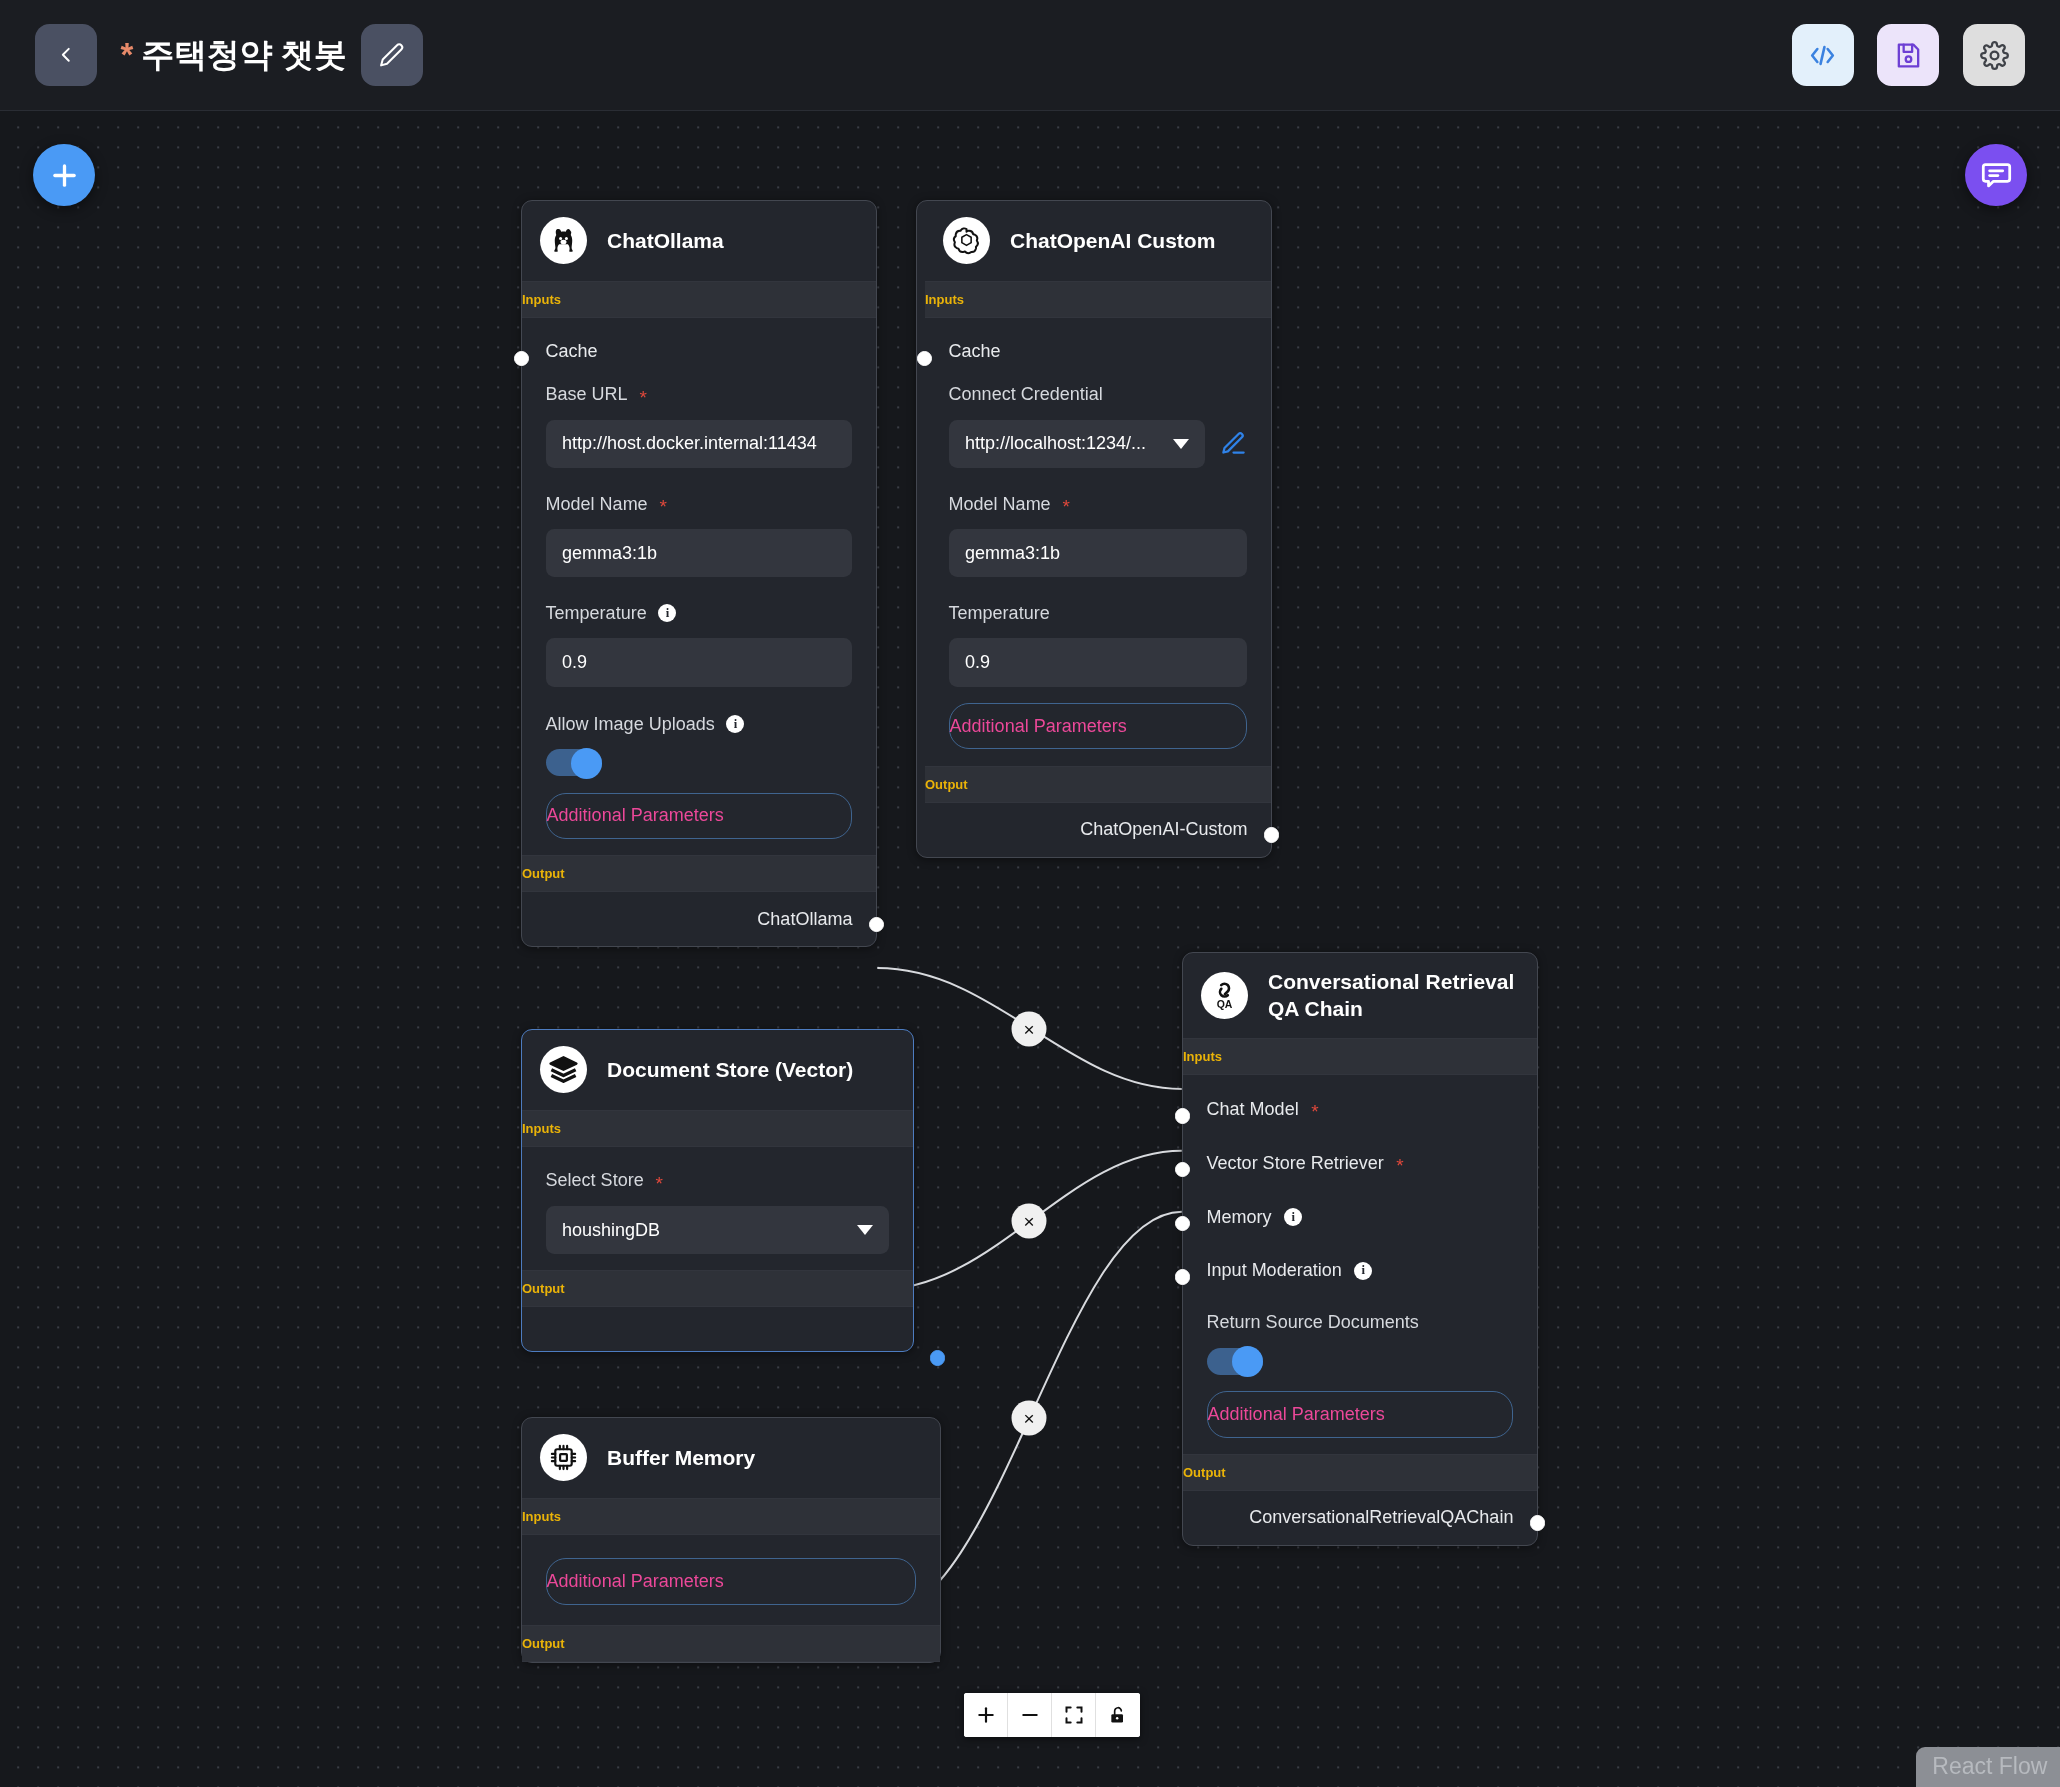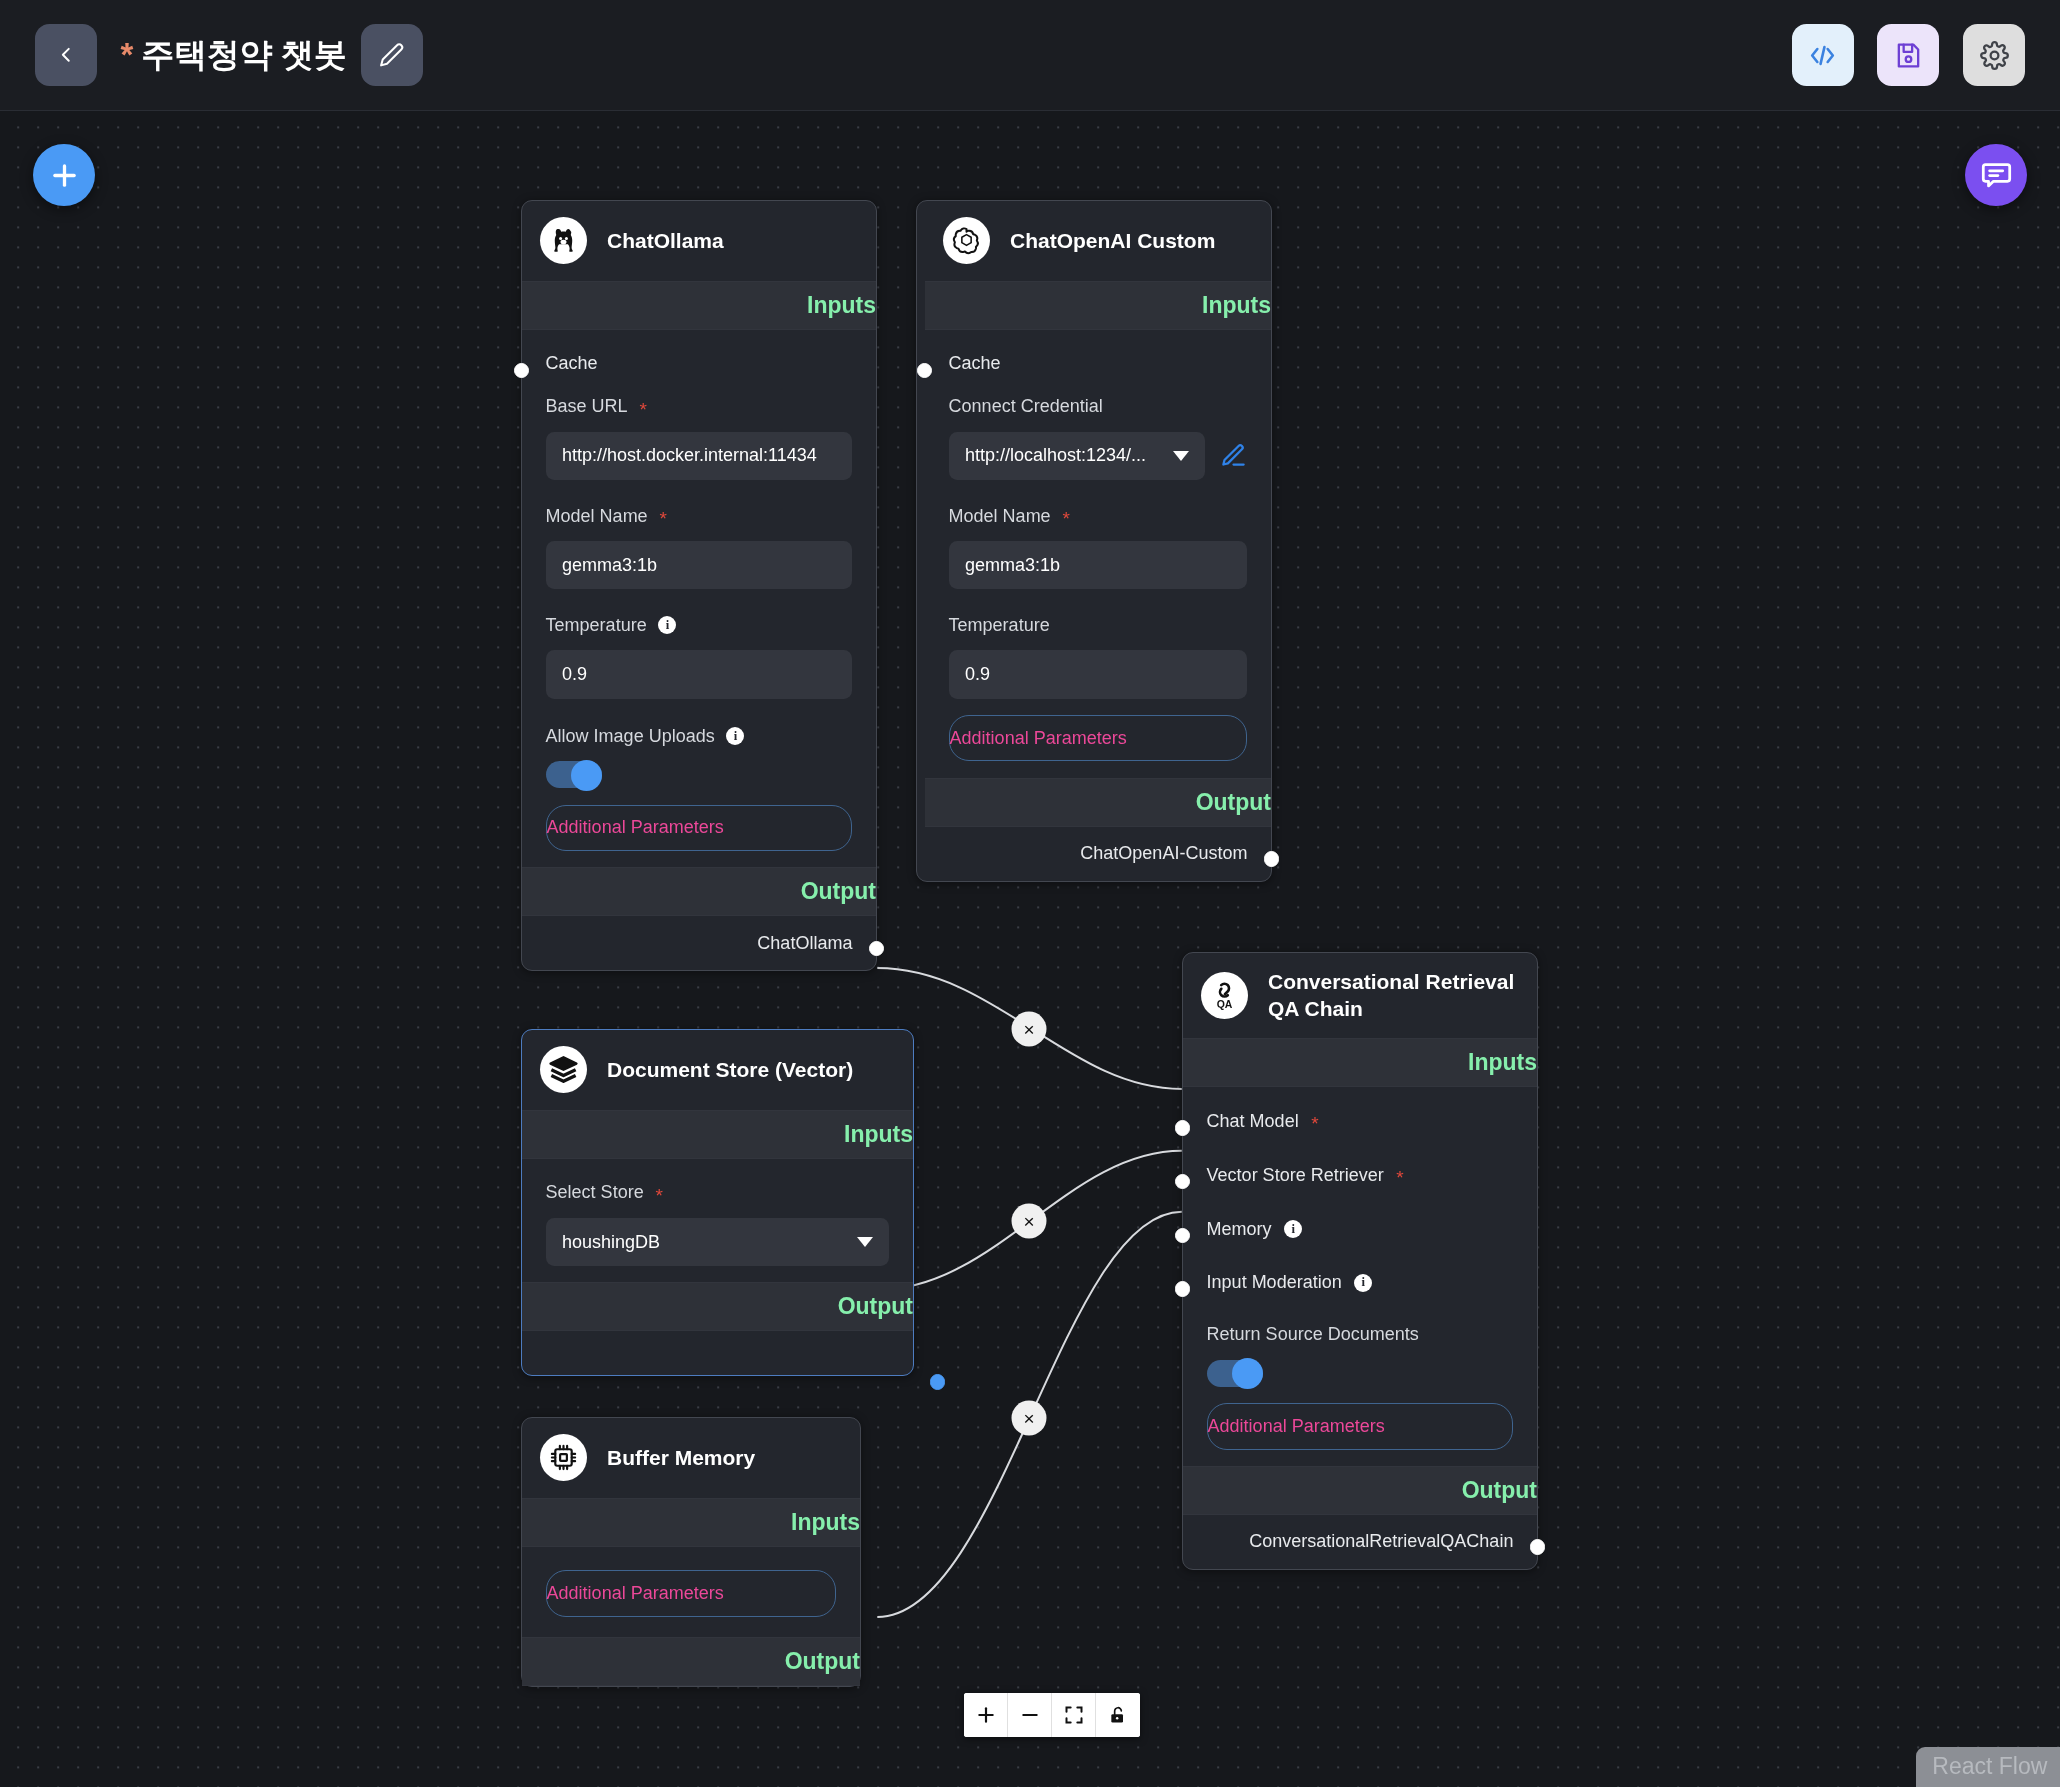--- a/index.html
+++ b/index.html
@@ -73,22 +73,22 @@
     display: flex; align-items: center; gap: 20px;
     padding: 16.4px 20px 16.4px 18px;
   }
   .node-icon {
     width: 47px; height: 47px; border-radius: 50%;
     background: #ffffff; flex: 0 0 47px;
     display: flex; align-items: center; justify-content: center;
   }
   .node-title { font-size: 21px; font-weight: 700; color: #ffffff; line-height: 1.25; }
   .section-bar {
-    background: #2e3138; text-align: right;
-    font-size: 23px; font-weight: 700; color: #86efac;
+    background: #2e3138; text-align: left;
+    font-size: 13px; font-weight: 700; color: #eab308;
     padding: 10px 0;
     border-top: 0.9px solid #32353d; border-bottom: 0.9px solid #32353d;
   }
   .node-body { padding: 7.3px 0 12.7px 0; }
   .anchor-row {
     position: relative; padding: 16.4px 23.6px; font-size: 18px; color: #e8eaed;
     display: flex; align-items: center; gap: 12.7px;
   }
   .req { color: #e0483b; font-size: 19px; line-height: 0; position: relative; top: 2.7px; }
   .handle {
@@ -402,21 +402,21 @@
         </div>
       </div>
     </div>
 
     <div class="section-bar">Output</div>
     <div class="field" style="padding:22px 23.6px 22px 23.6px; position:relative;">
       <span class="handle right blue" style="top:43px; right:-32px;"></span>
     </div>
   </div>
 
-  <div class="node" style="left:521px; top:1306px; width:340px;">
+  <div class="node" style="left:521px; top:1306px; width:420px;">
     <div class="node-head">
       <div class="node-icon">
         <svg width="29" height="29" viewBox="0 0 24 24" fill="none" stroke="#111111" stroke-width="1.8" stroke-linecap="round">
           <rect x="5.2" y="5.2" width="13.6" height="13.6" rx="1.6"></rect>
           <rect x="9.2" y="9.2" width="5.6" height="5.6" rx="0.6"></rect>
           <line x1="9" y1="2.4" x2="9" y2="5.2"></line>
           <line x1="12" y1="2.4" x2="12" y2="5.2"></line>
           <line x1="15" y1="2.4" x2="15" y2="5.2"></line>
           <line x1="9" y1="18.8" x2="9" y2="21.6"></line>
           <line x1="12" y1="18.8" x2="12" y2="21.6"></line>

